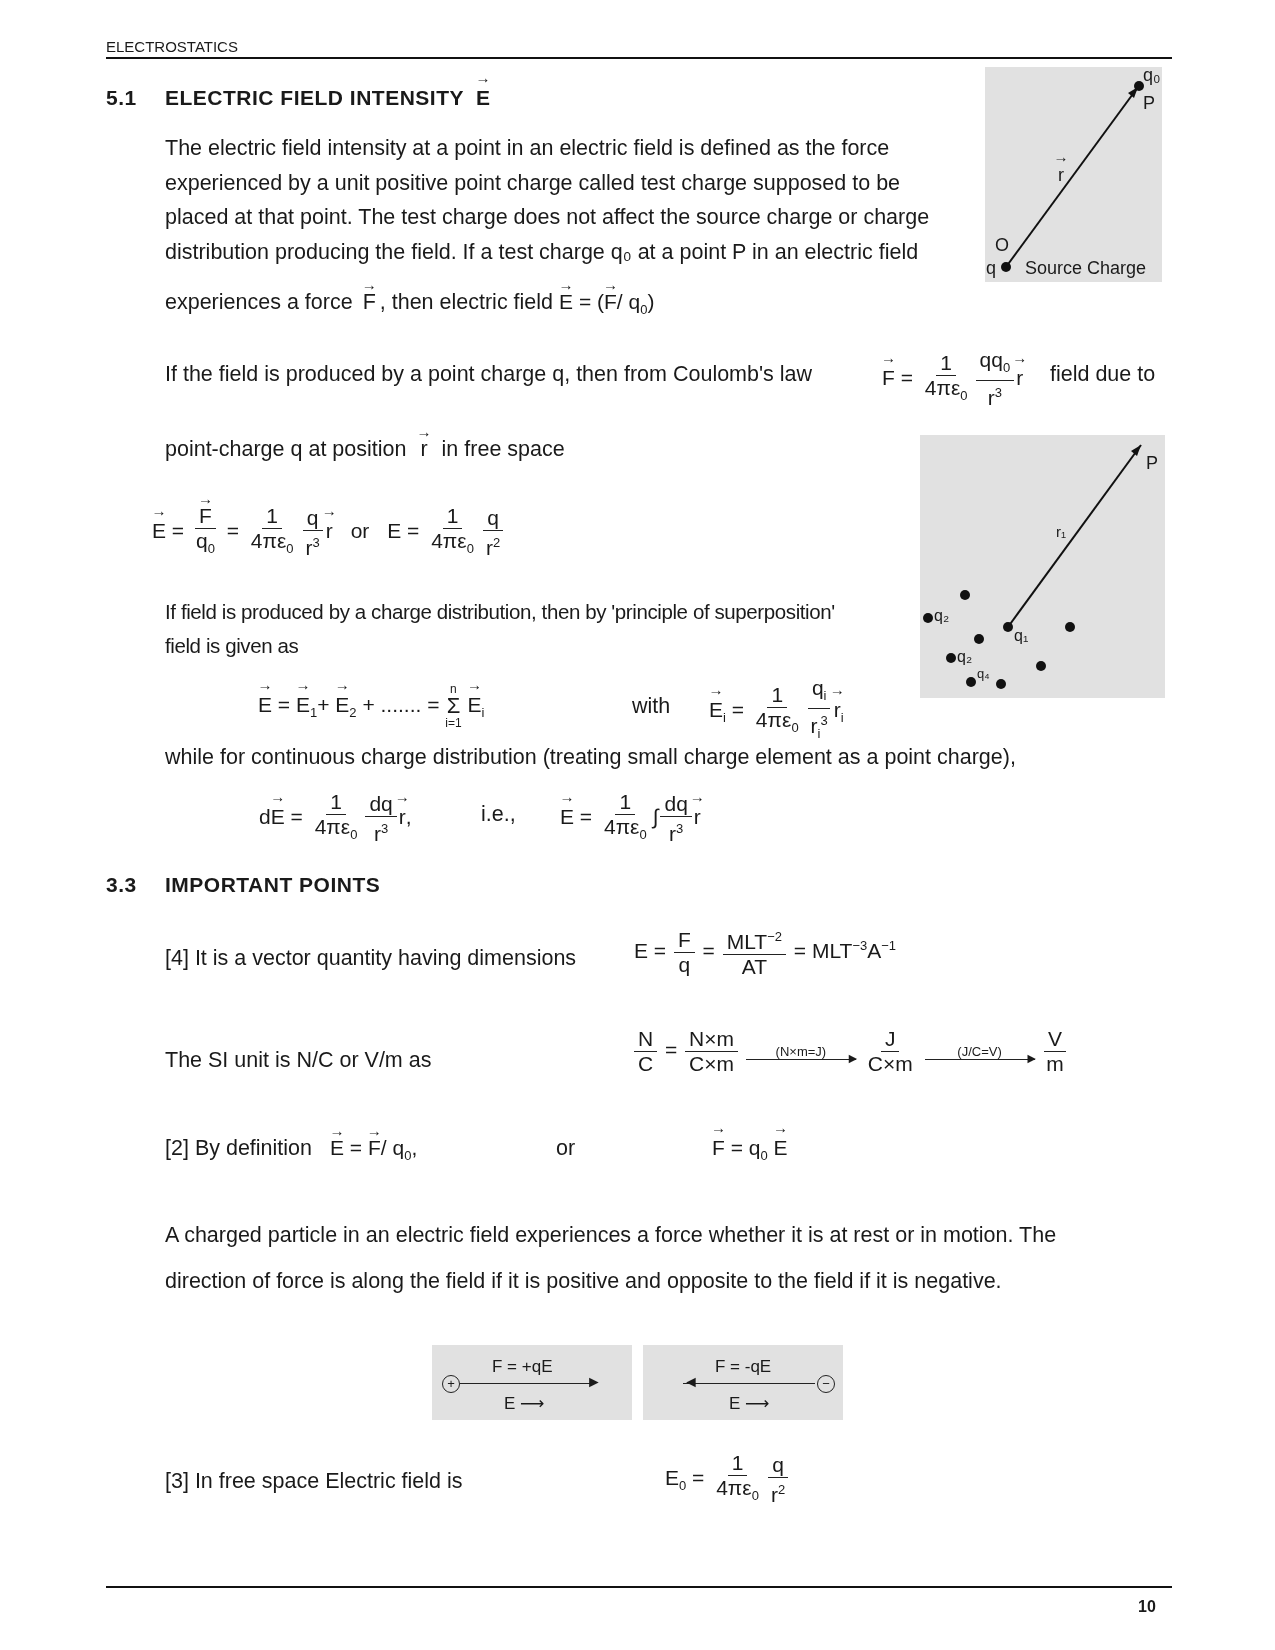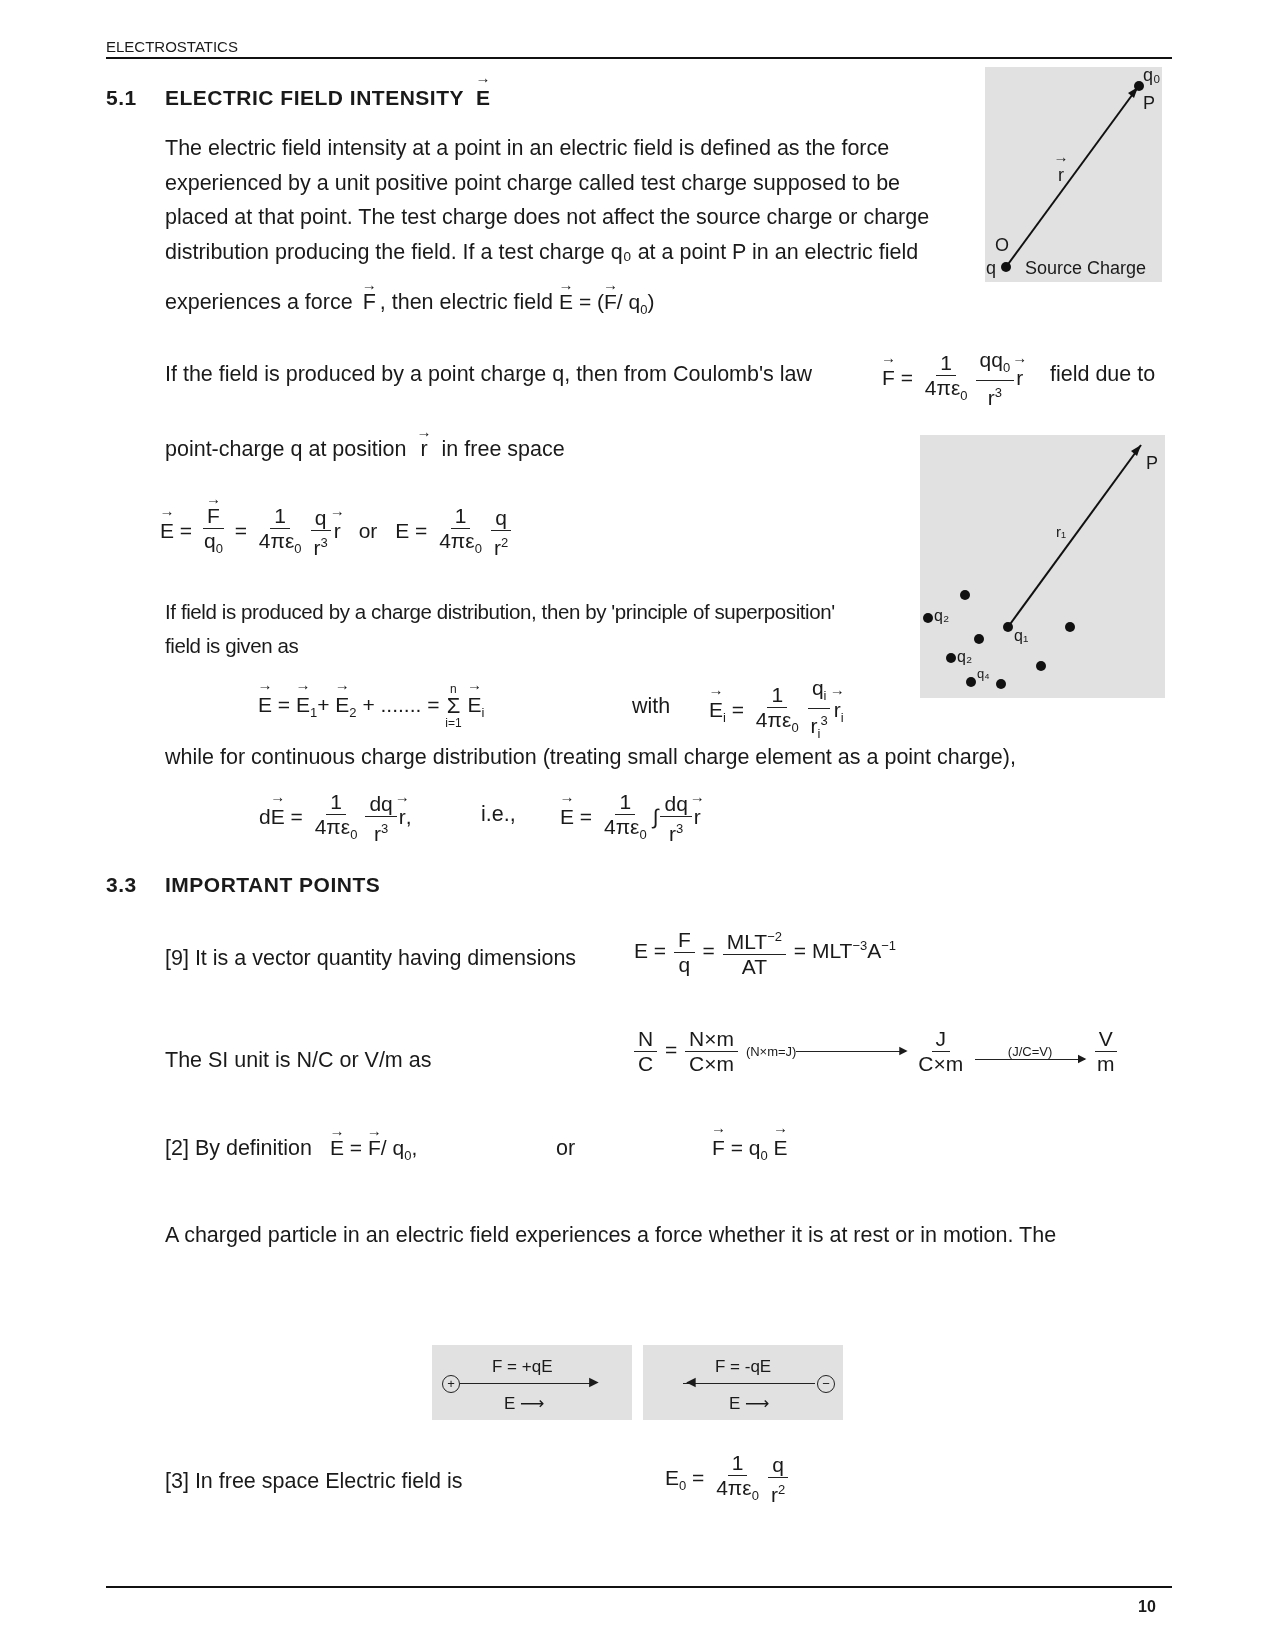--- a/index.html
+++ b/index.html
@@ -72,21 +72,21 @@
     </span><span class="vec">r</span>
 </div>
 <div class="abs txt" style="left:1050px;top:357px;">field due to</div>
 
 <div class="abs txt" style="left:165px;top:432px;white-space:nowrap;">
   <span>point-charge q at position</span>
   <span class="vec" style="margin:0 8px;">r</span>
   <span>in free space</span>
 </div>
 
-<div class="abs eq" style="left:160px;top:504px;">
+<div class="abs eq" style="left:152px;top:504px;">
   <span class="vec">E</span> = <span class="frac">
       <span class="n"><span class="vec">F</span></span>
       <span class="d">q<sub>0</sub></span>
     </span> = <span class="frac">
       <span class="n">1</span>
       <span class="d">4πε<sub>0</sub></span>
     </span><span class="frac">
       <span class="n">q</span>
       <span class="d">r<sup>3</sup></span>
     </span><span class="vec">r</span>
@@ -162,41 +162,41 @@
       <span class="d">4πε<sub>0</sub></span>
     </span>∫<span class="frac">
       <span class="n">dq</span>
       <span class="d">r<sup>3</sup></span>
     </span><span class="vec">r</span>
 </div>
 
 <div class="abs sec" style="left:106px;top:873px;">3.3</div>
 <div class="abs sec" style="left:165px;top:873px;">IMPORTANT POINTS</div>
 
-<div class="abs txt" style="left:165px;top:941px;">[9] It is a vector quantity having dimensions</div>
+<div class="abs txt" style="left:165px;top:941px;">[4] It is a vector quantity having dimensions</div>
 <div class="abs eq" style="left:634px;top:925px;">
   E = <span class="frac">
       <span class="n">F</span>
       <span class="d">q</span>
     </span> = <span class="frac">
       <span class="n">MLT<sup>−2</sup></span>
       <span class="d">AT</span>
     </span> = MLT<sup>−3</sup>A<sup>−1</sup>
 </div>
 
 <div class="abs txt" style="left:165px;top:1043px;">The SI unit is N/C or V/m as</div>
 <div class="abs eq" style="left:632px;top:1027px;">
   <span class="frac">
       <span class="n">N</span>
       <span class="d">C</span>
     </span> = <span class="frac">
       <span class="n">N×m</span>
       <span class="d">C×m</span>
     </span>
-  <span style="display:inline-flex;flex-direction:row;align-items:center;vertical-align:middle;font-size:13px;">
+  <span style="display:inline-flex;flex-direction:column;align-items:center;vertical-align:middle;font-size:13px;">
     <span>(N×m=J)</span>
     <span style="display:inline-block;width:110px;border-top:1.5px solid #222;position:relative;">
         <span style="position:absolute;right:-4px;top:-10px;font-size:14px;">►</span>
       </span>
   </span>
   <span class="frac">
       <span class="n">J</span>
       <span class="d">C×m</span>
     </span>
   <span style="display:inline-flex;flex-direction:column;align-items:center;vertical-align:middle;font-size:13px;">
@@ -215,20 +215,21 @@
   <span>[2] By definition</span>
   <span class="eq" style="margin-left:12px;"><span class="vec">E</span> = <span class="vec">F</span>/ q<sub>0</sub>,</span>
 </div>
 <div class="abs txt" style="left:556px;top:1131px;">or</div>
 <div class="abs eq" style="left:712px;top:1136px;">
   <span class="vec">F</span> = q<sub>0</sub> <span class="vec">E</span>
 </div>
 
 <div class="abs" style="left:165px;top:1212px;font-size:21.5px;line-height:46px;width:1010px;">
   <div>A charged particle in an electric field experiences a force whether it is at rest or in motion. The</div>
+  <div>direction of force is along the field if it is positive and opposite to the field if it is negative.</div>
 </div>
 
 <div class="abs fig" style="left:432px;top:1345px;width:200px;height:75px;">
   <div class="abs" style="left:10px;top:30px;width:16px;height:16px;border:1.5px solid #222;border-radius:50%;font-size:13px;text-align:center;line-height:16px;">+</div>
   <div class="abs" style="left:28px;top:38px;width:130px;border-top:1.5px solid #222;"></div>
   <div class="abs" style="left:154px;top:28px;font-size:16px;">►</div>
   <div class="abs" style="left:60px;top:12px;font-size:17px;">F = +qE</div>
   <div class="abs" style="left:72px;top:48px;font-size:17px;"><span>E</span> ⟶</div>
 </div>
 <div class="abs fig" style="left:643px;top:1345px;width:200px;height:75px;">

